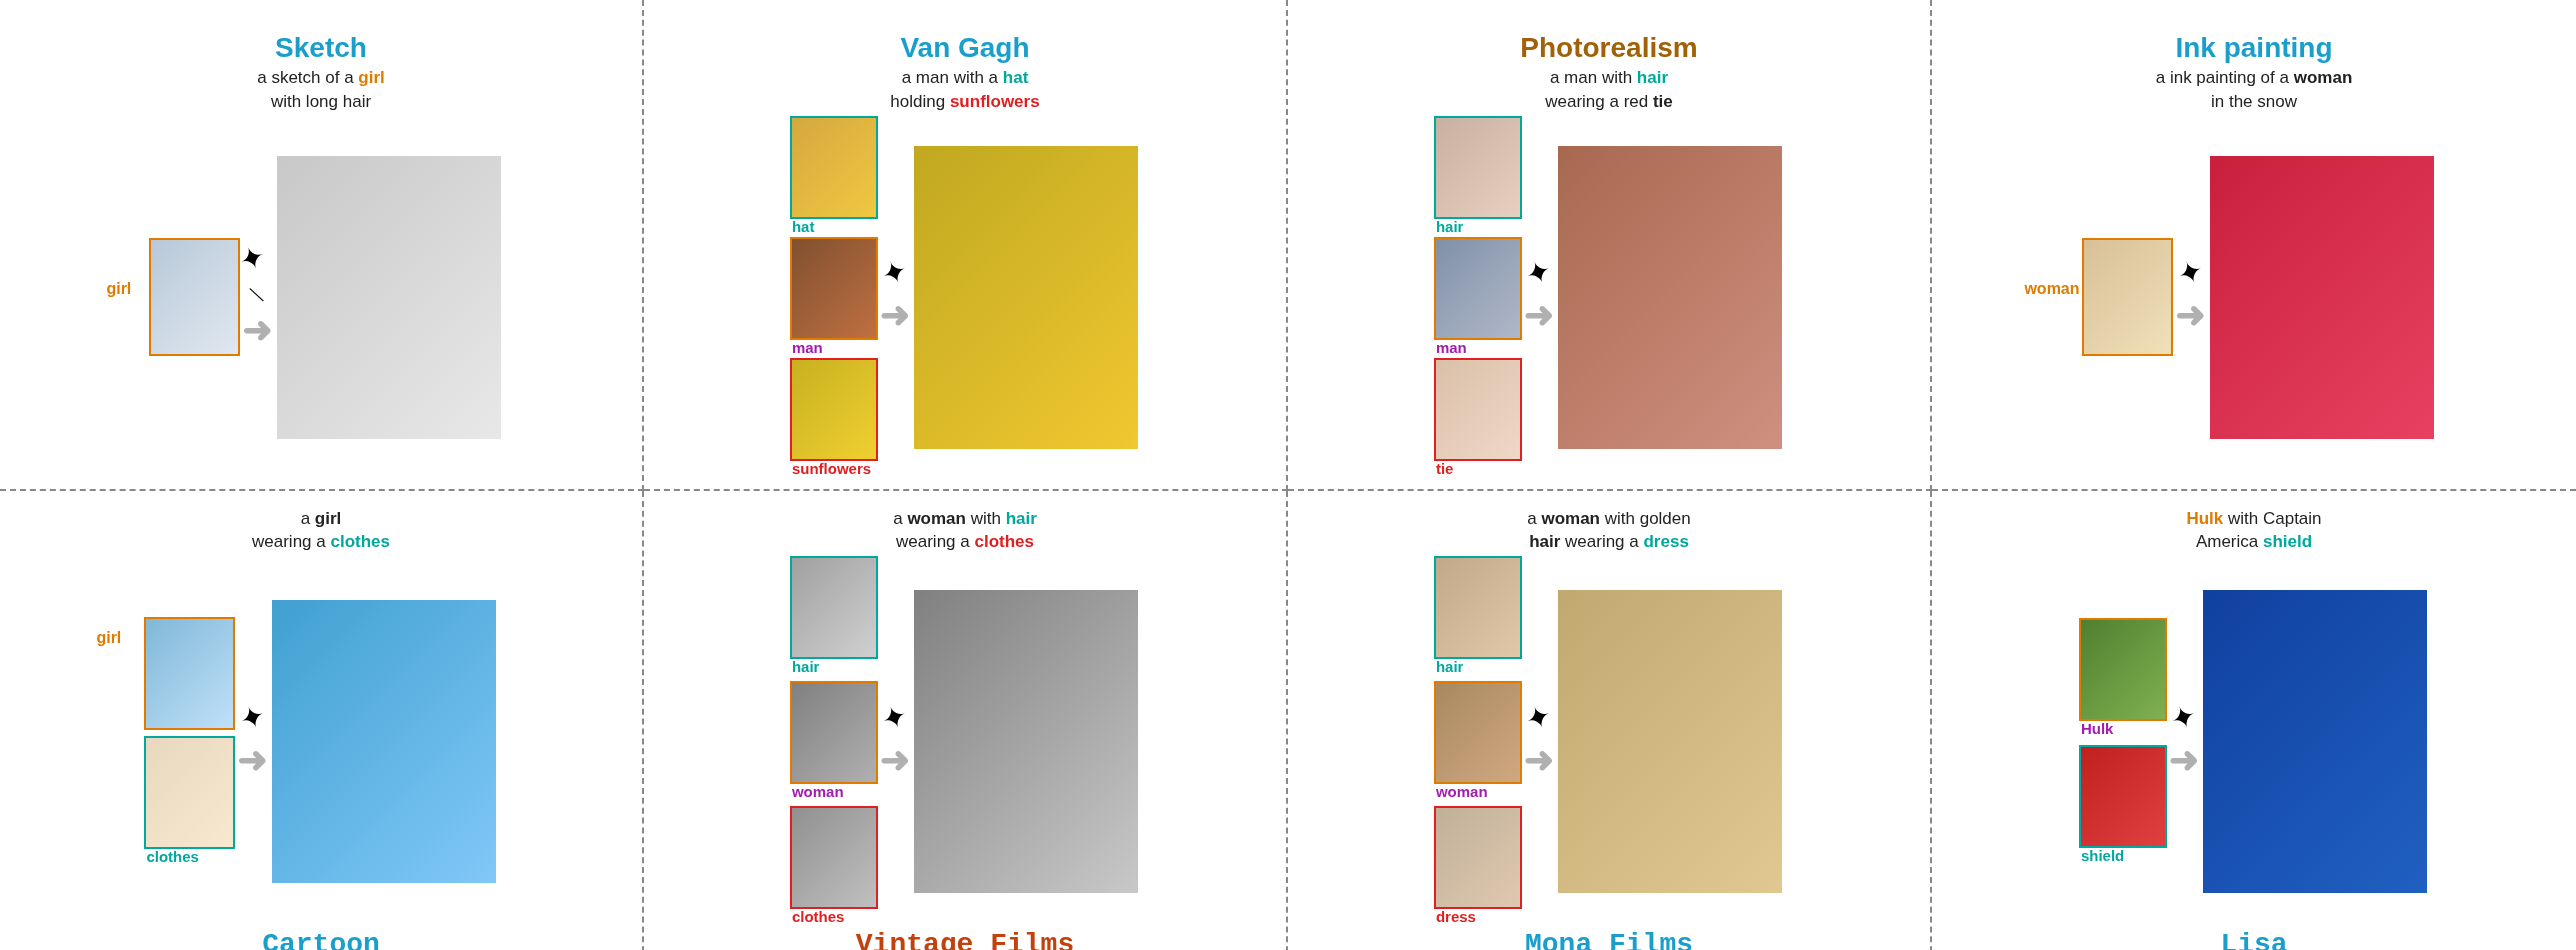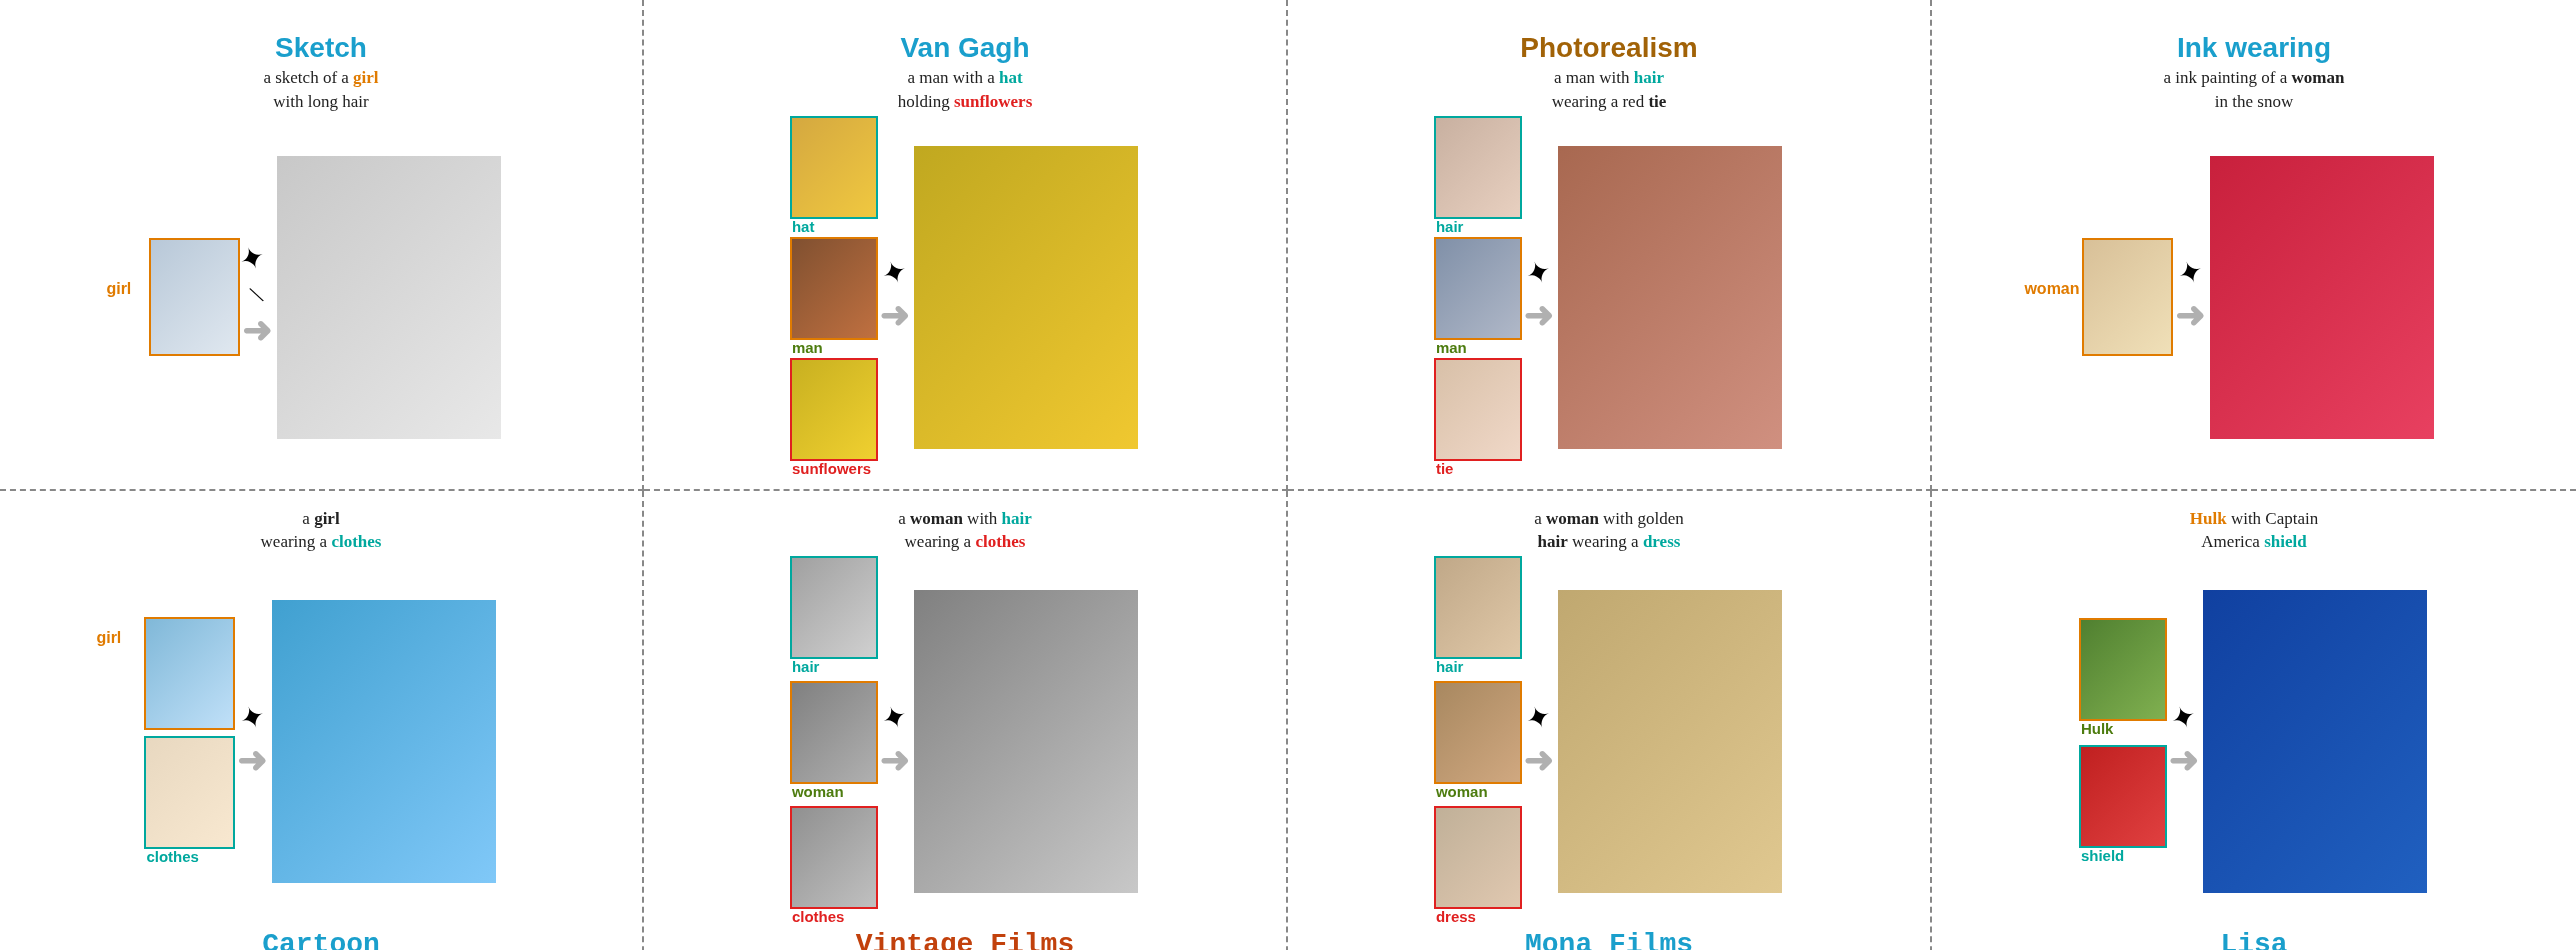--- a/index.html
+++ b/index.html
@@ -66,21 +66,21 @@
 
     .ref-item {
       position: relative;
       display: flex;
       flex-direction: column;
       align-items: flex-start;
     }
 
     
     .col-teal { color: #00a89e; }
-    .col-orange { color: #4d7c0f; }
+    .col-orange { color: #a21caf; }
     .col-red { color: #e02020; }
     .border-none {}
 
     
 
     
     .c1-ref { width: 87px; height: 114px; background: linear-gradient(135deg, #b8c8d8, #e0e8f0); }
     .c1-out { width: 224px; height: 283px; background: linear-gradient(135deg, #c8c8c8, #e8e8e8); }
 
     
@@ -124,21 +124,21 @@
     .cell-inner {
       width: 100%;
       height: 100%;
       display: flex;
       flex-direction: column;
       align-items: center;
       padding: 8px 6px 4px;
     }
 
     .top-title { margin-bottom: 2px; }
-    .prompt-row { margin-bottom: 4px; font-family: Liberation Serif, serif; }
+    .prompt-row { margin-bottom: 4px; }
 
     .content-row {
       display: flex;
       flex-direction: row;
       align-items: center;
       justify-content: center;
       flex: 1;
       gap: 4px;
       width: 100%;
     }
@@ -267,21 +267,21 @@
         </div>
         <div>
           <div class="img-rect c3-out"></div>
         </div>
       </div>
     </div>
   </div>
 
   <div class="cell">
     <div class="cell-inner">
-      <div class="cell-title top-title" style="color:#1a9fcc;">Ink wearing</div>
+      <div class="cell-title top-title" style="color:#1a9fcc;">Ink painting</div>
       <div class="cell-prompt prompt-row">
         a ink painting of a <span style="font-weight:bold;">woman</span><br>in the snow
       </div>
       <div class="content-row">
         <div class="ref-col" style="align-items:flex-start; position:relative;">
           <div style="position:relative; margin-left:10px;">
             <span style="font-size:16px;font-weight:bold;color:#e07b00;position:absolute;left:-60px;top:40px;">woman</span>
             <div class="img-rect c4-ref" style="outline:2px solid #e07b00;"></div>
           </div>
         </div>

